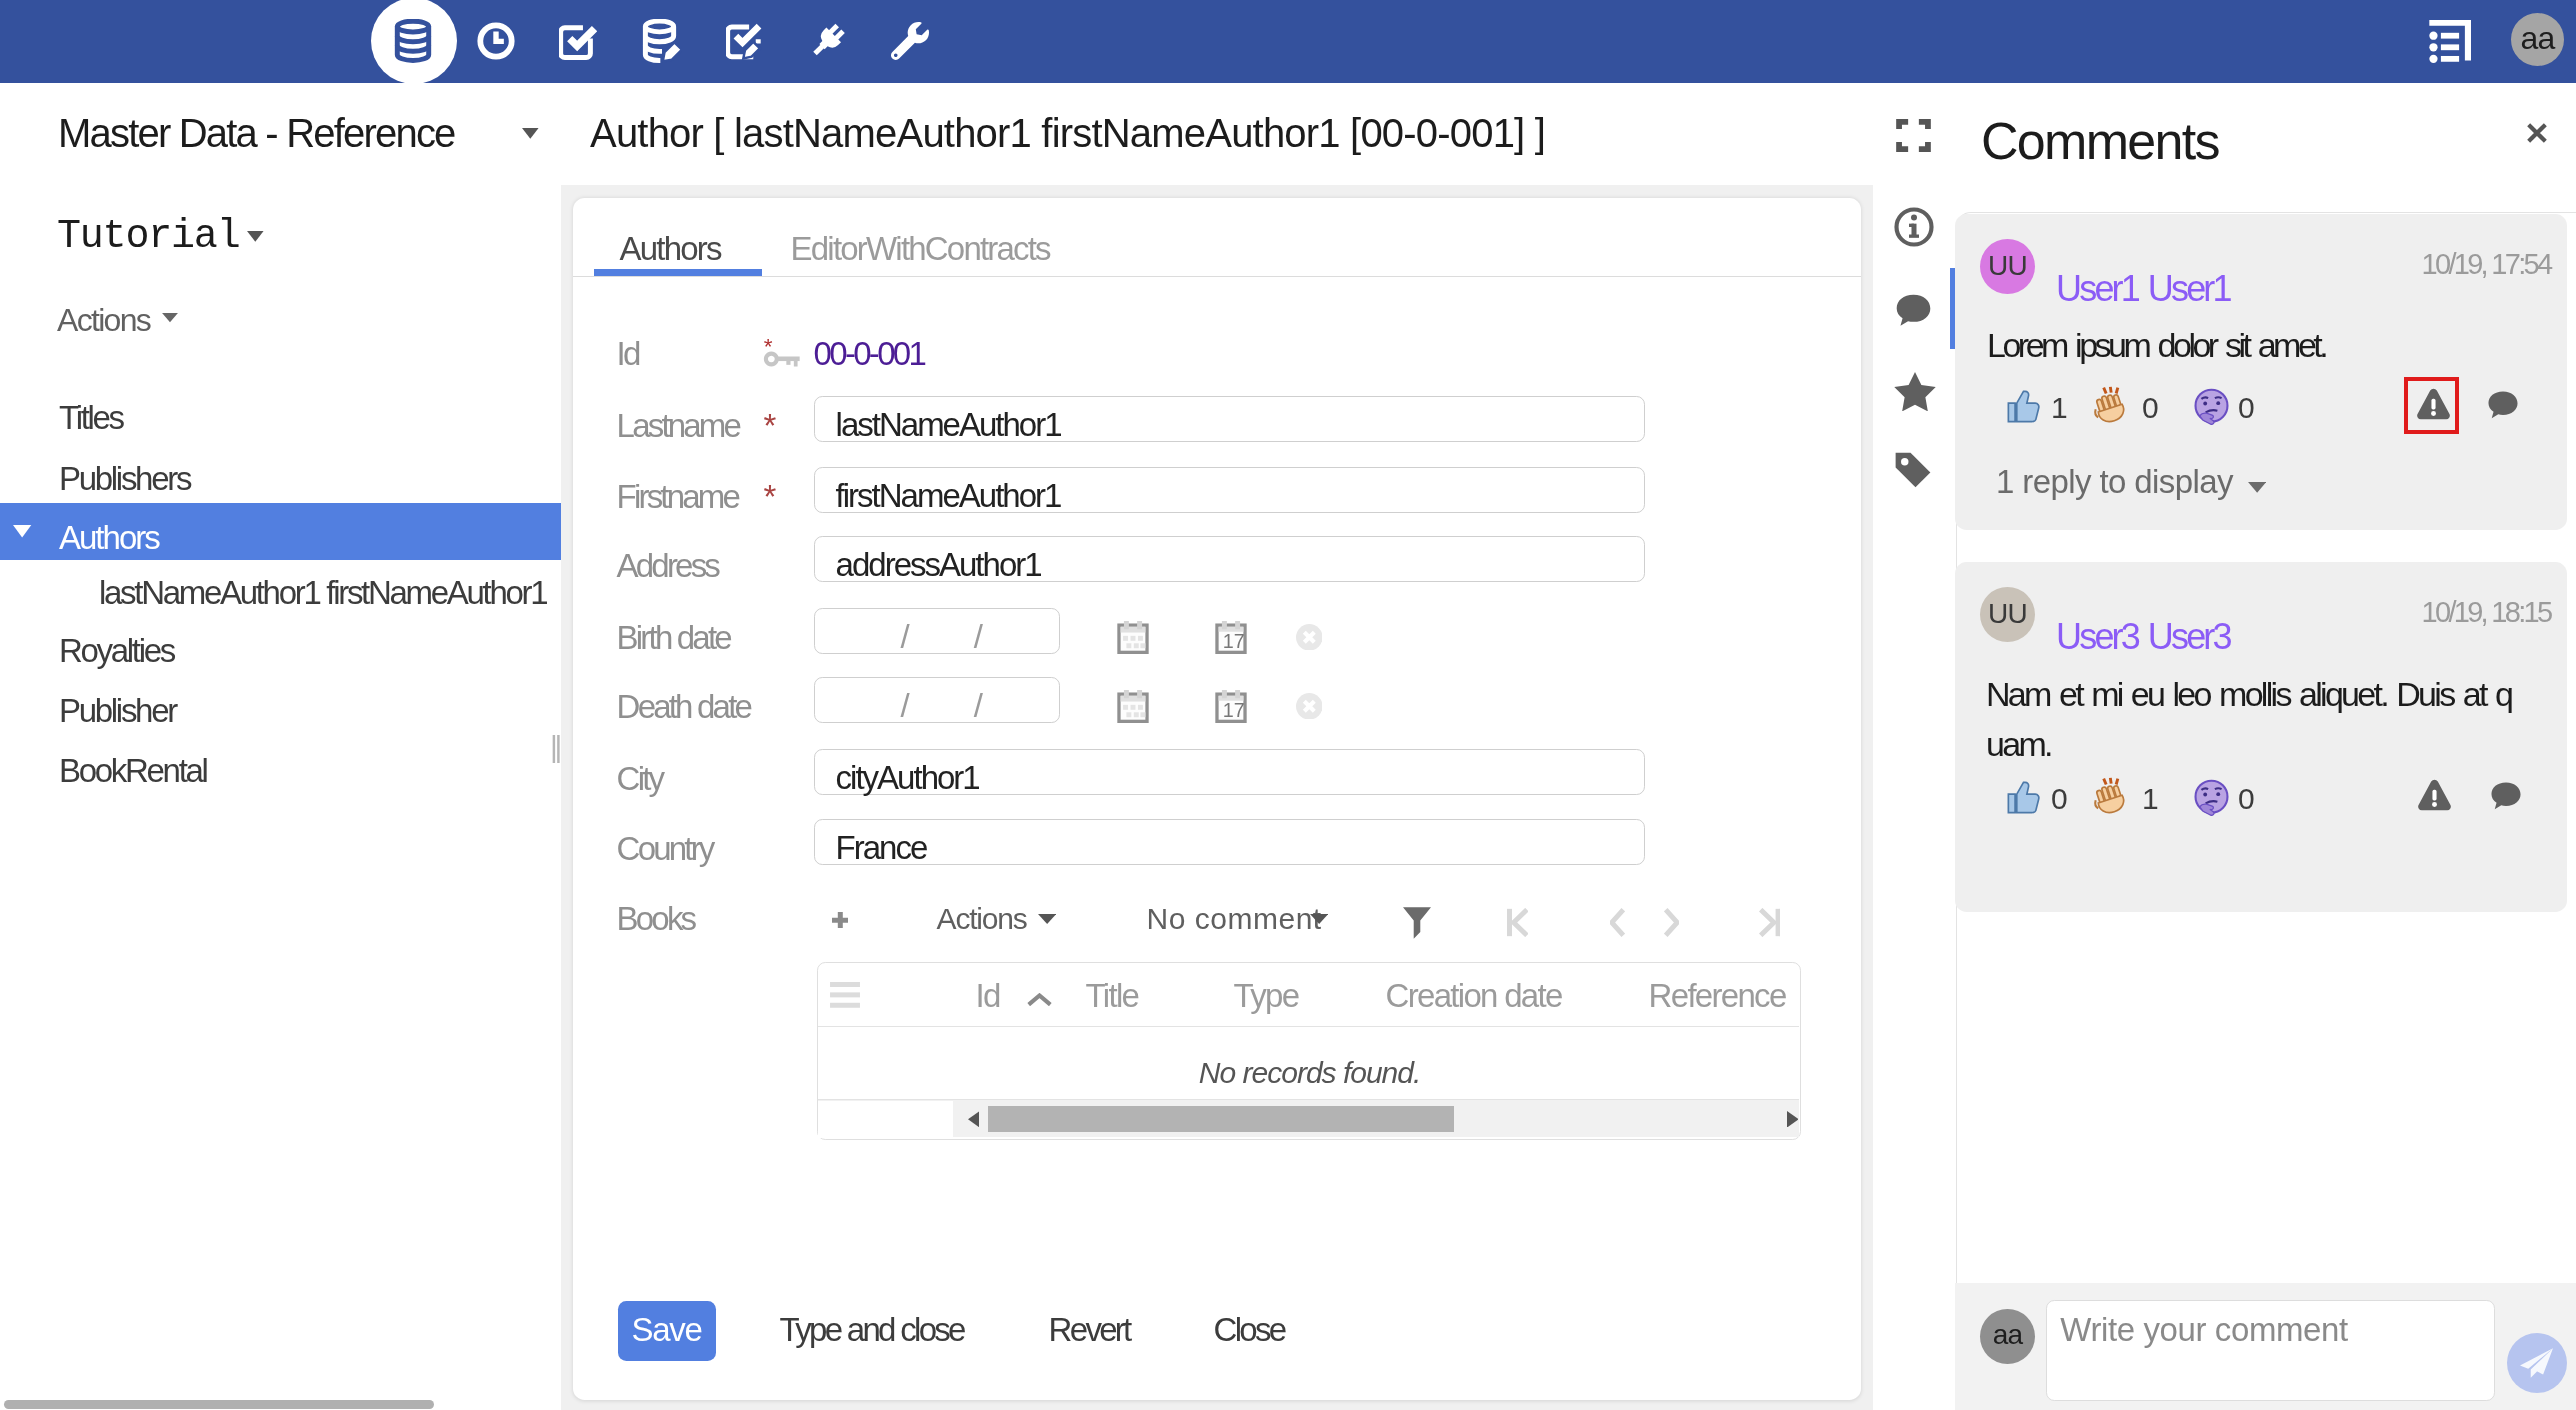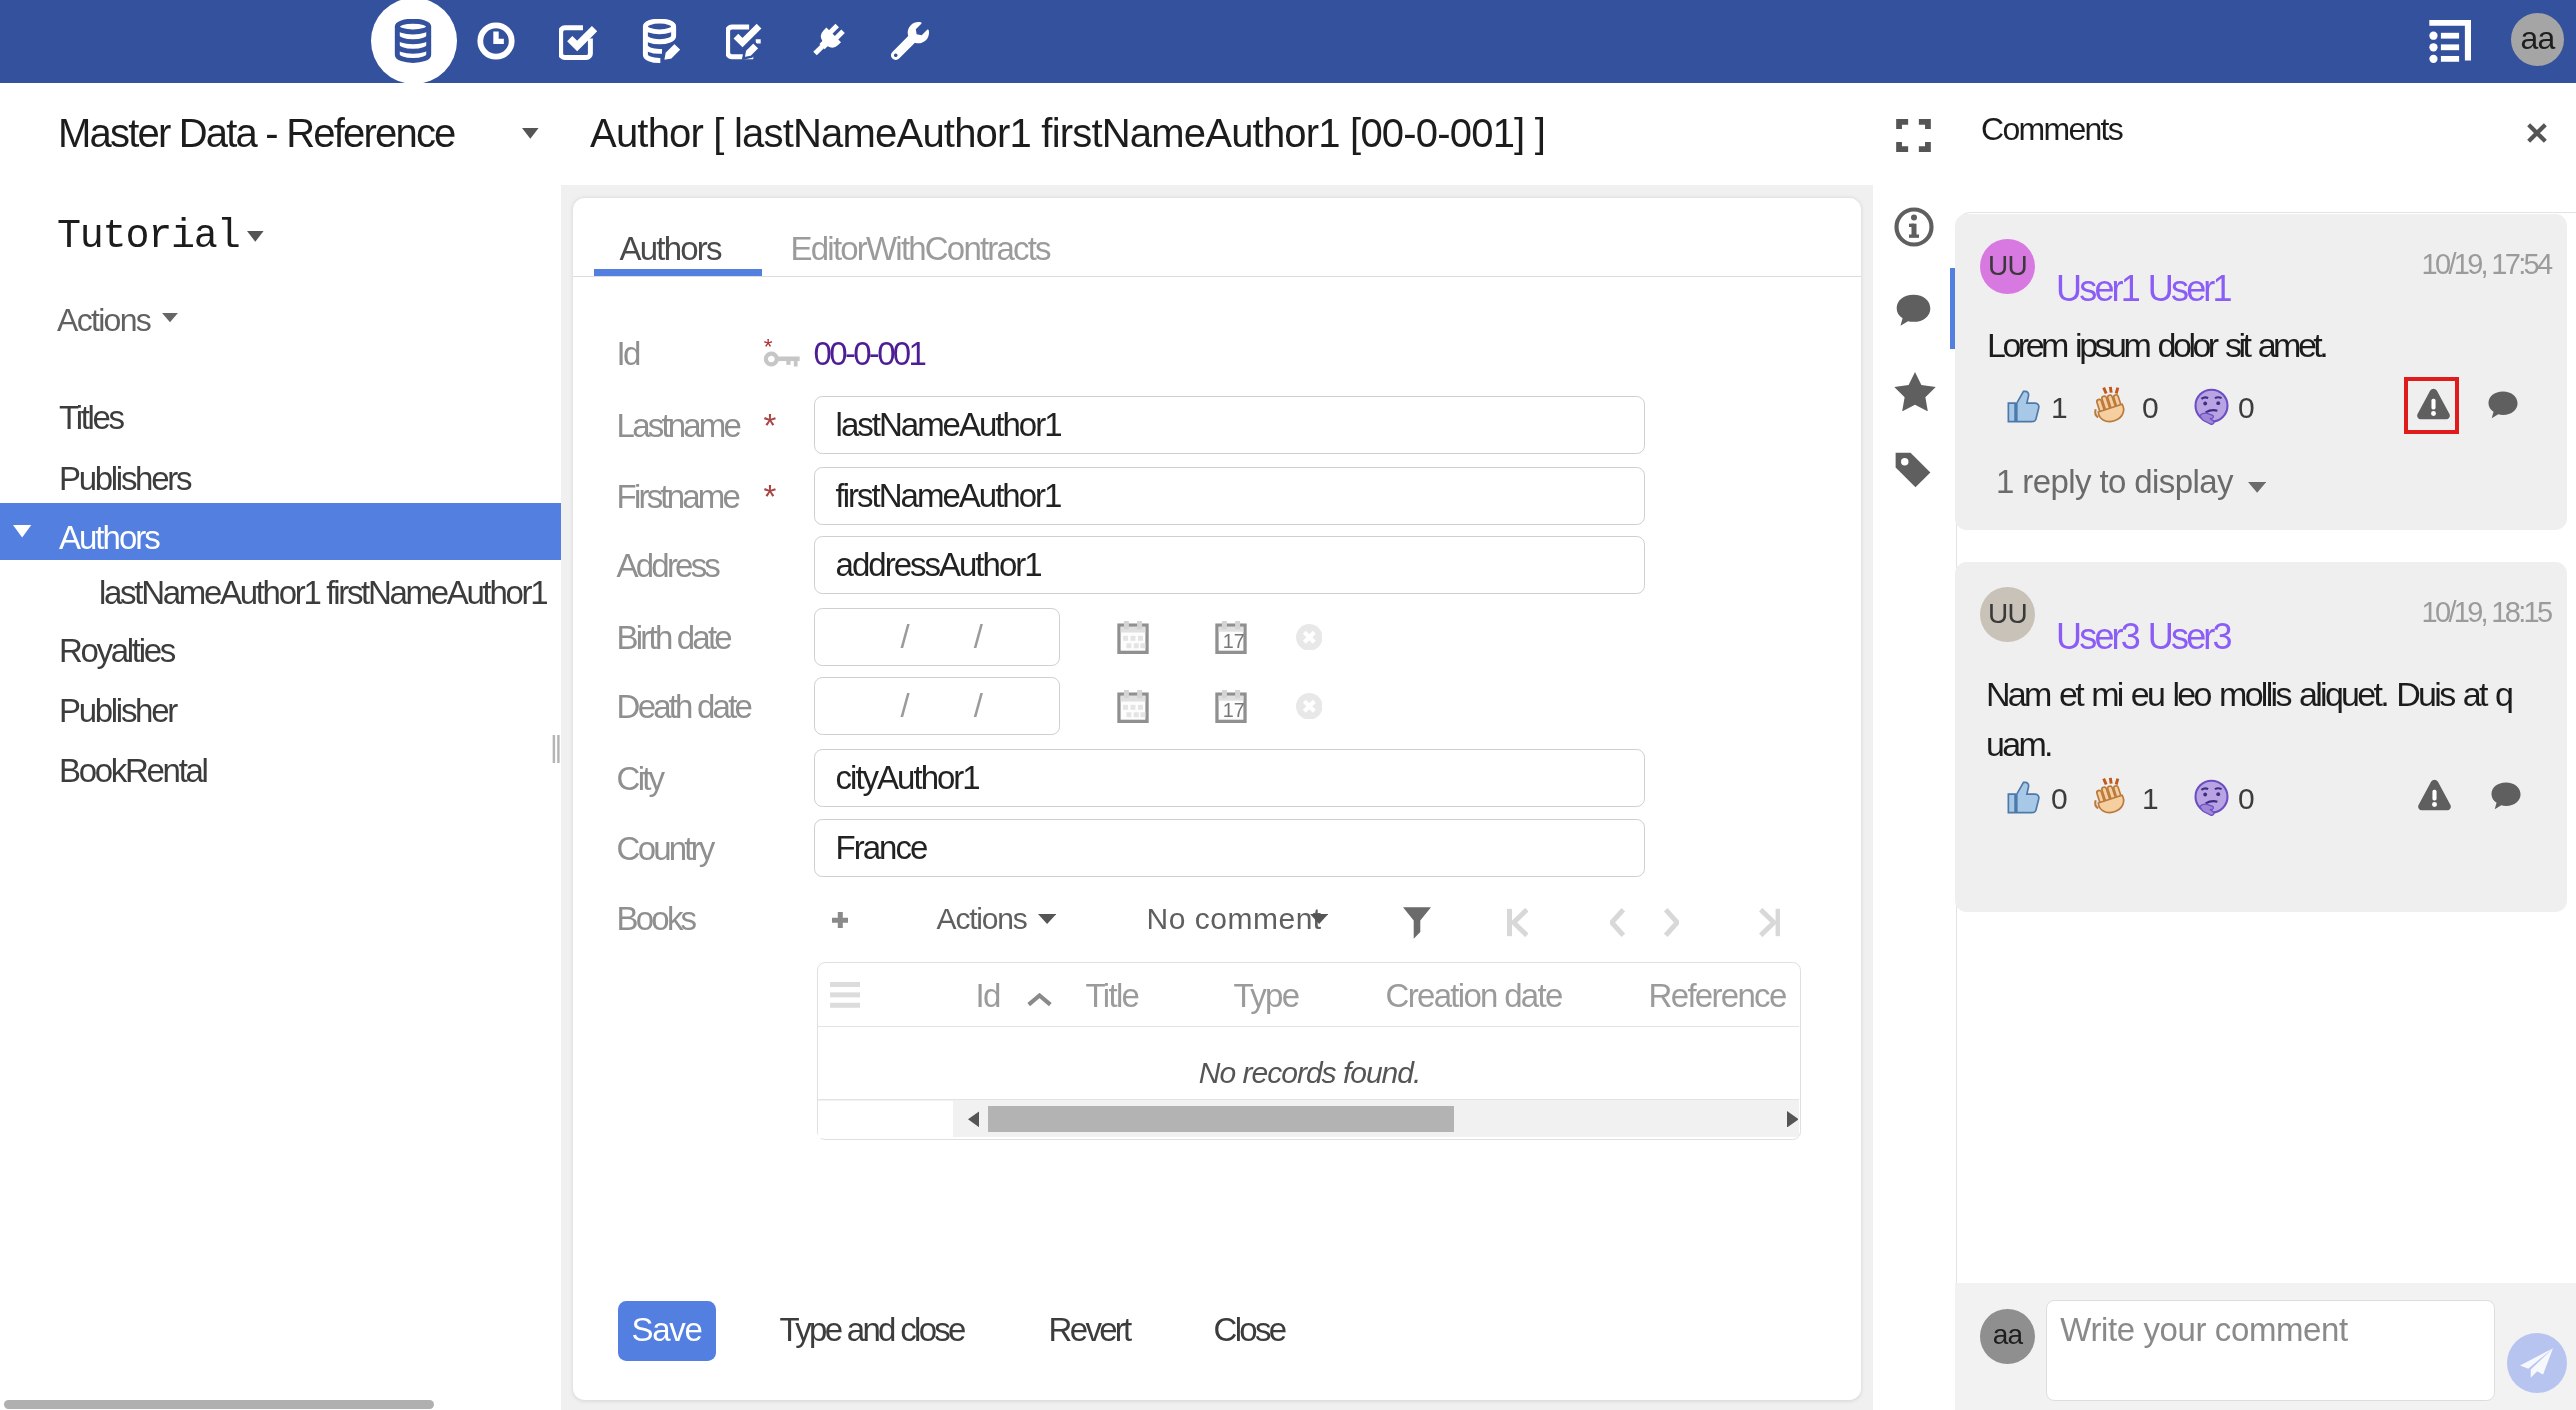--- a/index.html
+++ b/index.html
@@ -28,21 +28,21 @@
 #graybox { position:absolute; left:561px; top:185px; width:1312px; height:1226px; background:#f0f0f0; }
 #card { position:absolute; left:11.6px; top:12.5px; width:1288px; height:1202px; background:#fff; border-radius:11.6px; box-shadow:0 0.8px 4.2px rgba(0,0,0,0.12); }
 .tab { position:absolute; top:32px; font-size:33px; letter-spacing:-1.8px; }
 #tab1 { left:47px; color:#4a4a4a; }
 #tab2 { left:218px; color:#9b9b9b; }
 #tab-underline { position:absolute; left:21px; top:71px; width:168px; height:7.5px; background:#527fe0; }
 #tab-line { position:absolute; left:0; top:78px; width:1288px; height:1.7px; background:#dcdcdc; }
 
 .flabel { position:absolute; left:44px; font-size:33px; color:#8f8f8f; letter-spacing:-2.8px; }
 .freq { position:absolute; left:191px; font-size:33px; color:#a94442; }
-.finput { position:absolute; left:241px; width:831px; height:58px; border:1.7px solid #cfcfcf;
+.finput { position:absolute; left:241px; width:831px; height:46px; border:1.7px solid #cfcfcf;
   border-radius:8.3px; background:#fff; font-size:33px; color:#222; line-height:55px; padding-left:21px; letter-spacing:-2px; }
 .fdate { width:246px; color:#9b9b9b; }
 .fvalue { position:absolute; font-size:33px; color:#4c1d95; letter-spacing:-2.7px; }
 
 
 .btxt { position:absolute; font-size:30px; color:#5f5f5f; letter-spacing:-1.2px; }
 
 
 #btable { position:absolute; left:244px; top:764px; width:984px; height:178px; border:1.7px solid #dfdfdf; border-radius:8.3px; background:#fff; }
 .th { position:absolute; top:14px; font-size:33px; color:#9b9b9b; letter-spacing:-1.7px; }
@@ -52,21 +52,21 @@
 #btn-save { position:absolute; left:45px; top:1103px; width:98px; height:60px; background:#527fe0;
   border-radius:8.3px; color:#fff; font-size:33px; text-align:center; line-height:58px; letter-spacing:-1.3px; }
 .btn-flat { position:absolute; top:1113px; font-size:33px; color:#3c3c3c; letter-spacing:-2.7px; }
 
 
 #rail-bar { position:absolute; left:1950px; top:268px; width:6.6px; height:81px; background:#527fe0; }
 
 
 #cpanel { position:absolute; left:1956px; top:212px; width:620px; height:1199px;
   border-left:1.7px solid #e3e3e3; border-top:1.7px solid #e3e3e3; border-top-left-radius:15px; background:#fff; }
-#c-title { position:absolute; left:1981px; top:111px; font-size:32px; color:#1c1c1c; letter-spacing:-1.7px; }
+#c-title { position:absolute; left:1981px; top:111px; font-size:52px; color:#1c1c1c; letter-spacing:-1.7px; }
 .ccard { position:absolute; left:1955px; width:612px; background:#efefef; border-radius:11.6px; }
 .avatar { position:absolute; left:25px; top:25px; width:55px; height:55px; border-radius:50%; font-size:28px;
   text-align:center; line-height:53px; color:#3a3a3a; letter-spacing:-0.8px; }
 .cname { position:absolute; left:101px; top:34px; font-size:36px; color:#8b5cf6; letter-spacing:-2.8px; word-spacing:2.5px;margin-top:20px; }
 .cdate { position:absolute; right:16.6px; top:34px; font-size:29px; color:#9b9b9b; letter-spacing:-2.7px; }
 .ctext { position:absolute; left:32px; font-size:34px; color:#1c1c1c; letter-spacing:-1.8px; line-height:50px; white-space:nowrap; }
 .rrow { position:absolute; left:0; width:612px; height:37px; }
 .rcount { position:absolute; top:2.5px; font-size:30px; color:#3c3c3c; }
 #reply1 { position:absolute; left:41px; top:249px; font-size:33px; color:#6b6b6b; letter-spacing:-0.6px; }
 

